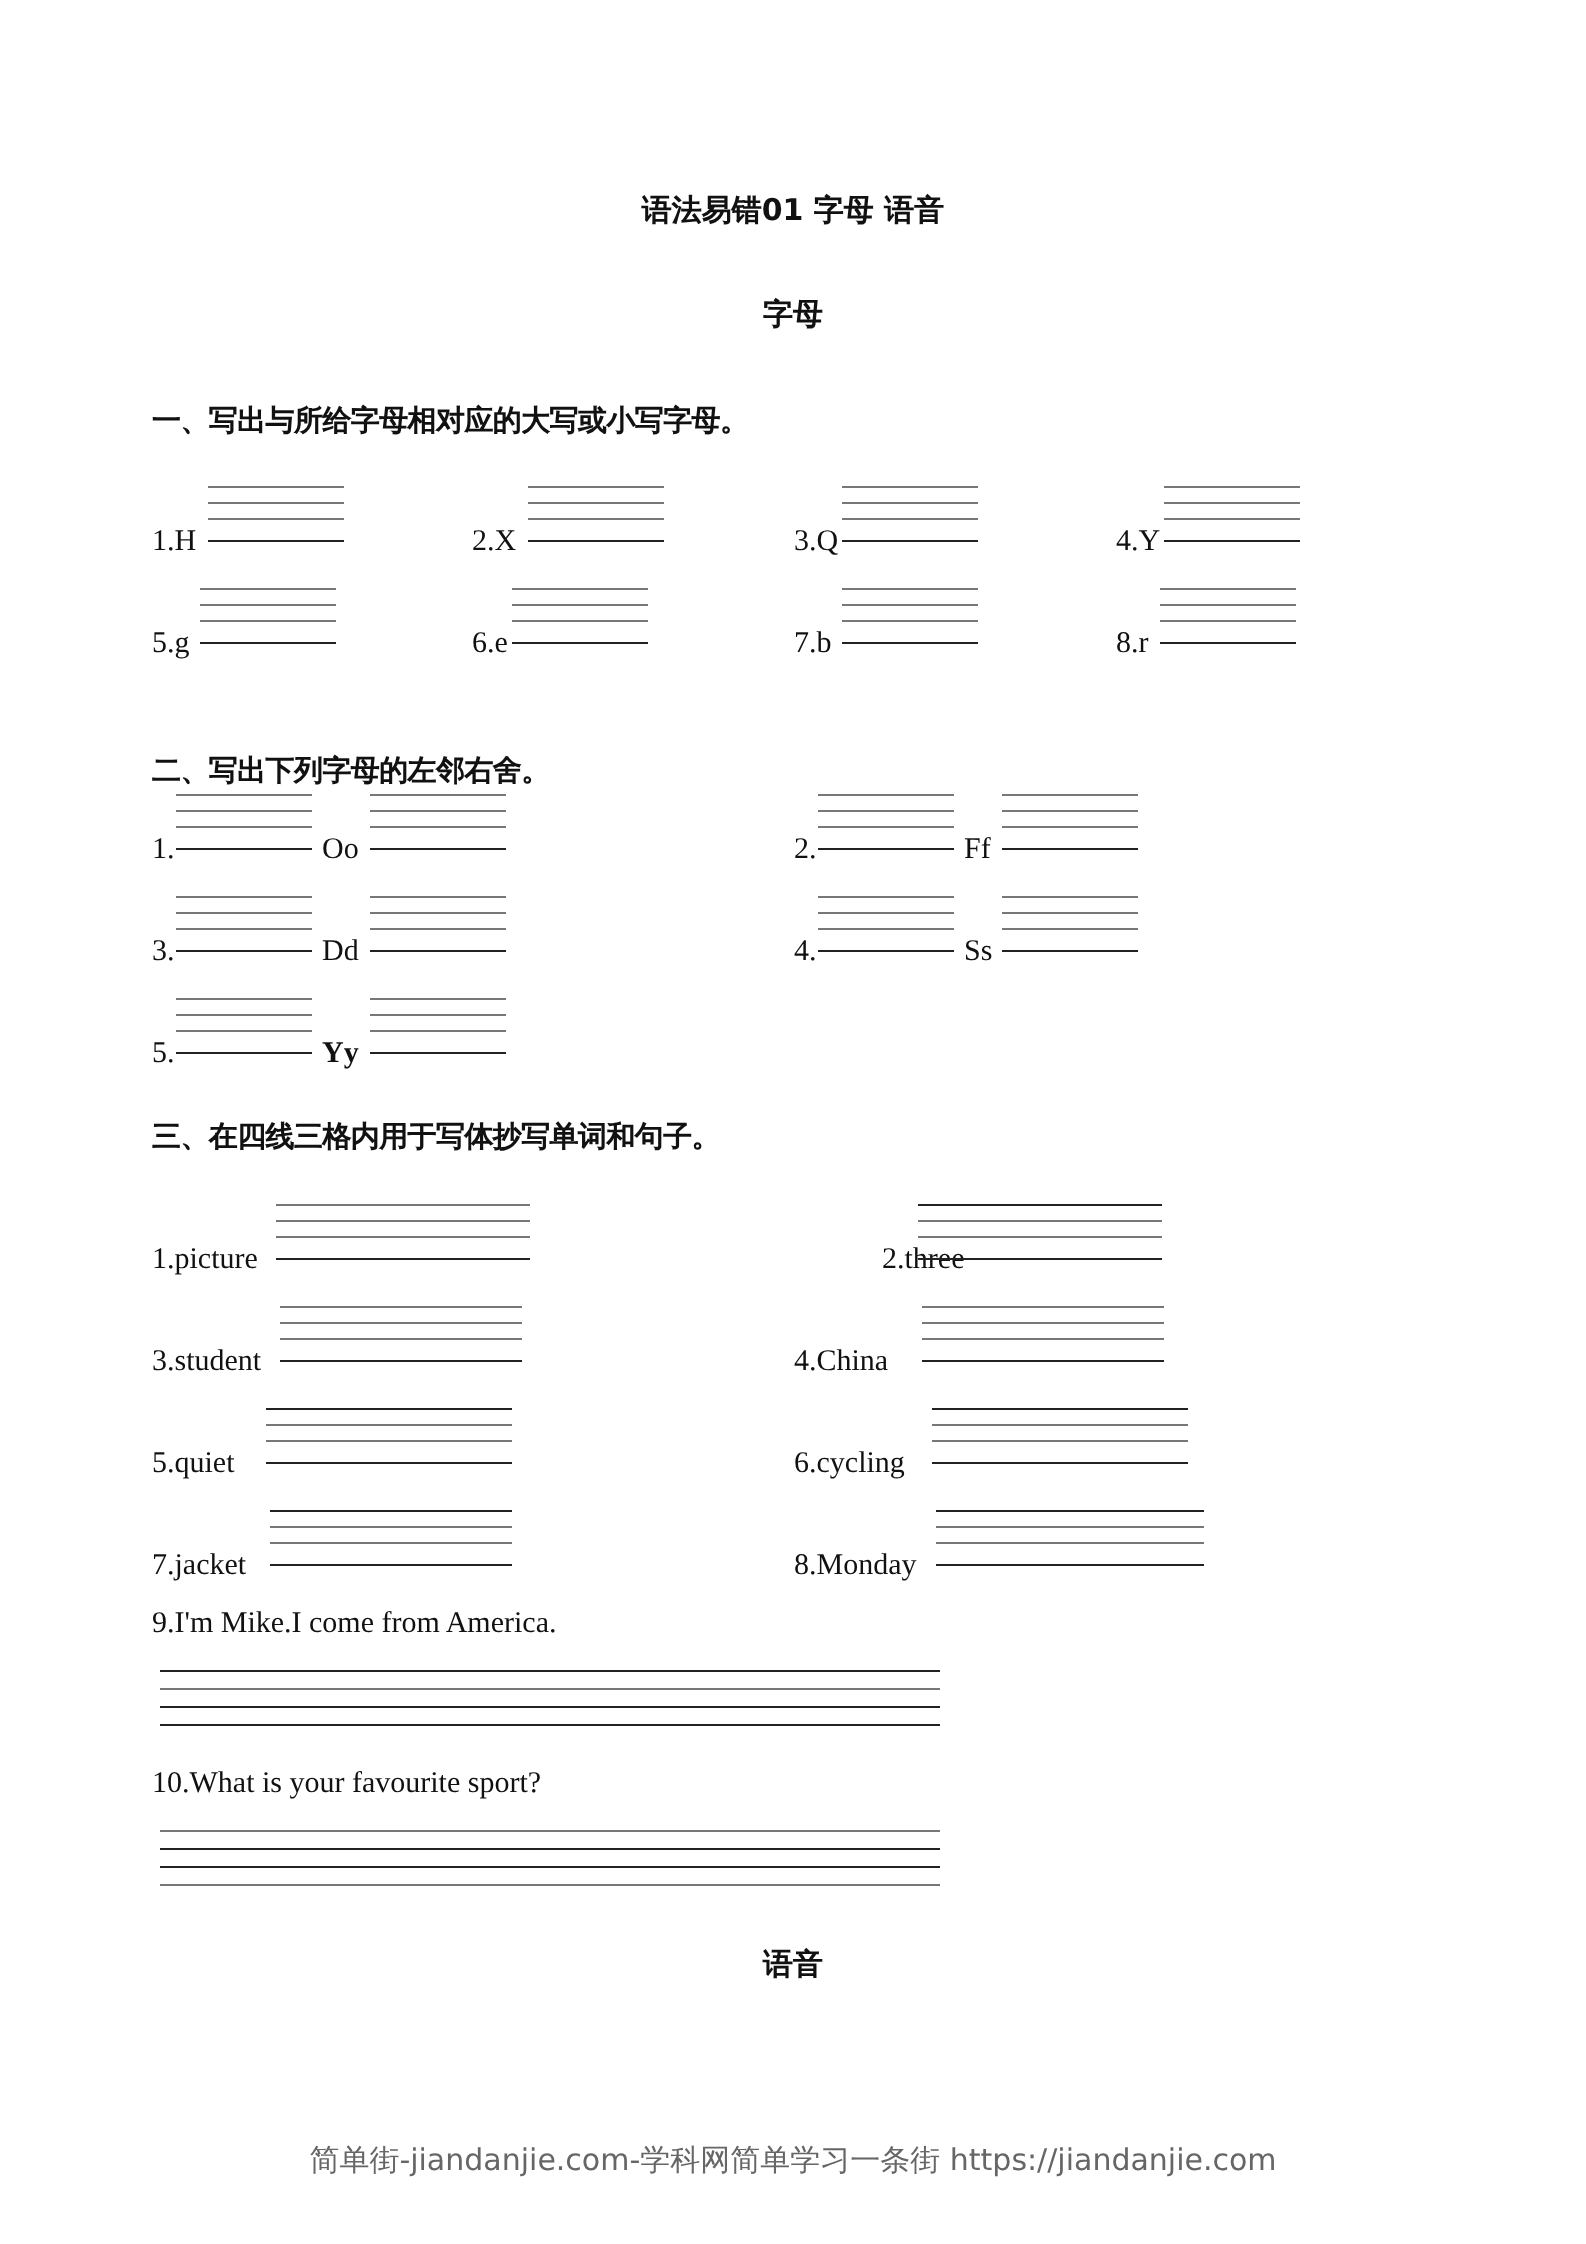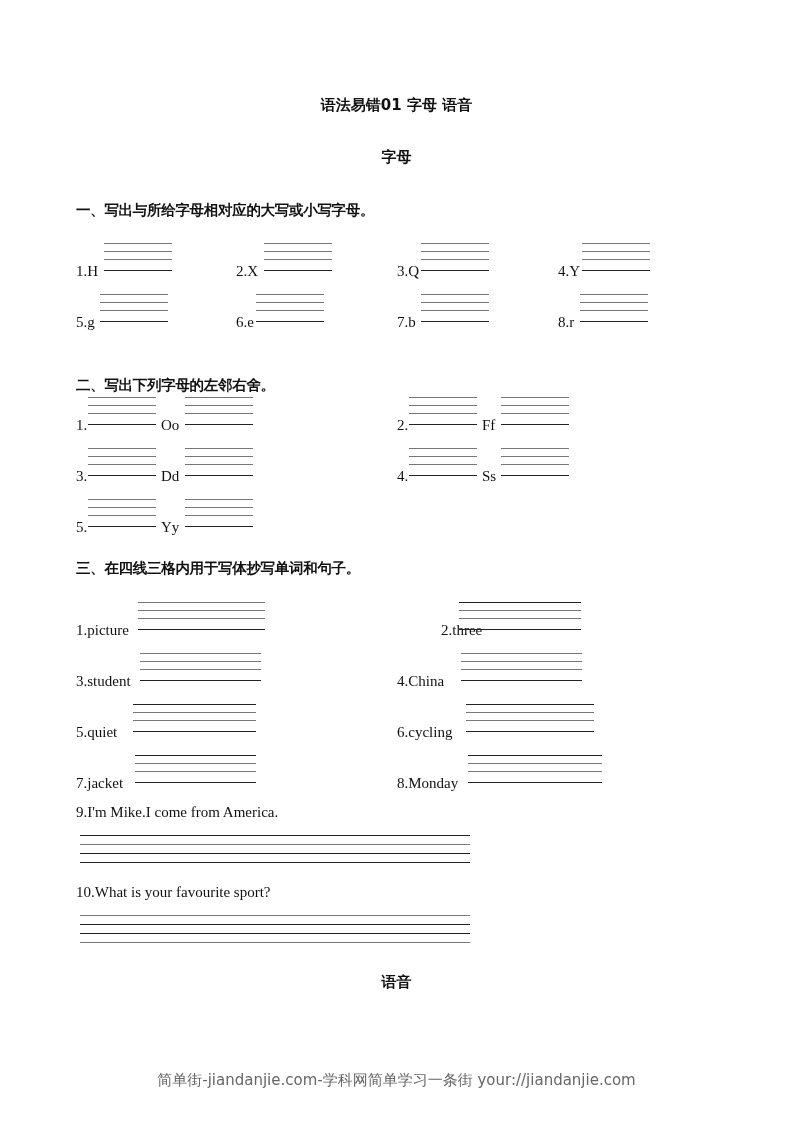--- a/index.html
+++ b/index.html
@@ -154,21 +154,21 @@
       <i class="k" style="top:27px"></i>
     </div>
 
   <div class="abs label" style="left:76px;top:519px;">5.</div>
   <div class="grid4" style="left:88px;width:68px;top:499px;">
       <i class="g" style="top:0"></i>
       <i class="g" style="top:8px"></i>
       <i class="g" style="top:16px"></i>
       <i class="k" style="top:27px"></i>
     </div>
-  <div class="abs label" style="left:161px;top:519px;">Yy</div>
+  <div class="abs label" style="left:161px;top:519px;font-weight:bold;">Yy</div>
   <div class="grid4" style="left:185px;width:68px;top:499px;">
       <i class="g" style="top:0"></i>
       <i class="g" style="top:8px"></i>
       <i class="g" style="top:16px"></i>
       <i class="k" style="top:27px"></i>
     </div>
 </div>
 
 <div class="abs heading" style="left:76px;top:559px;">三、在四线三格内用于写体抄写单词和句子。</div>
 
@@ -251,13 +251,13 @@
   <div class="grid4" style="left:80px;width:390px;top:915px;">
       <i class="g" style="top:0"></i>
       <i class="k" style="top:9px"></i>
       <i class="k" style="top:18px"></i>
       <i class="g" style="top:27px"></i>
     </div>
 </div>
 
 <div class="abs title" style="left:0;width:793px;text-align:center;top:973px;">语音</div>
 
-<div class="abs footer" style="left:0;width:793px;text-align:center;top:1071px;">简单街-jiandanjie.com-学科网简单学习一条街 your://jiandanjie.com</div>
+<div class="abs footer" style="left:0;width:793px;text-align:center;top:1071px;">简单街-jiandanjie.com-学科网简单学习一条街 https://jiandanjie.com</div>
 
 </body></html>

